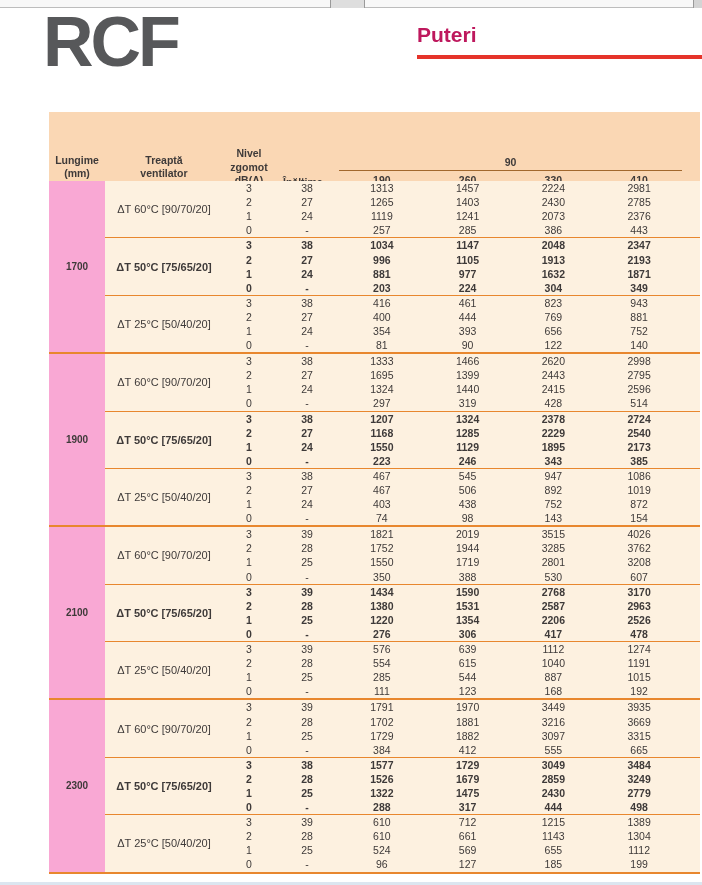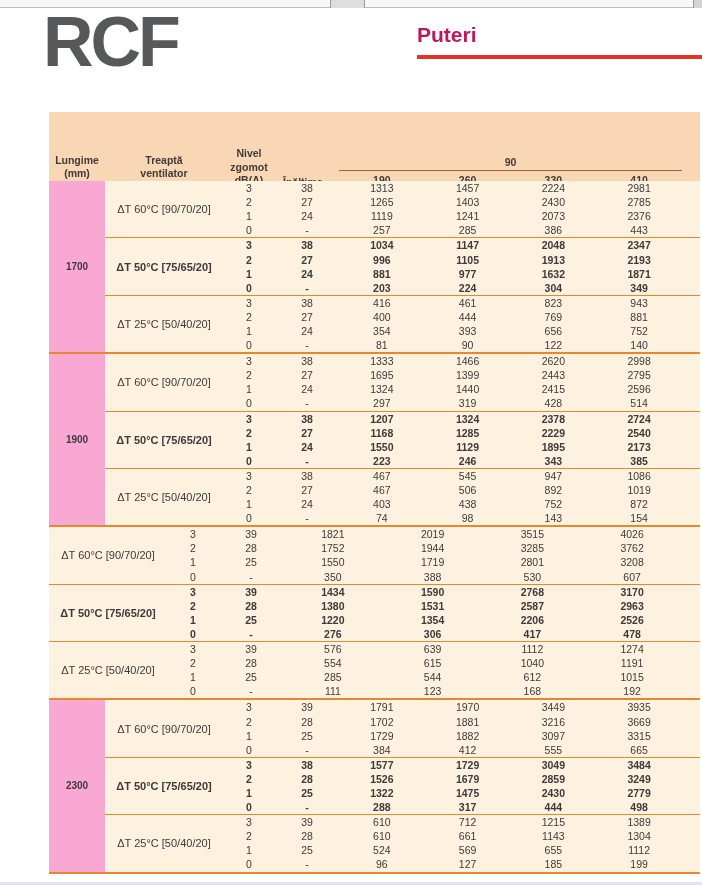--- a/index.html
+++ b/index.html
@@ -358,20 +358,21 @@
                 <div class="cell">74</div>
                 <div class="cell">98</div>
                 <div class="cell">143</div>
                 <div class="cell">154</div>
               </div>
             </div>
           </div>
         </div>
       </div>
       <div class="section">
+        <div class="lungime-cell">2100</div>
         <div class="groups">
           <div class="group">
             <div class="dt-label">ΔT 60°C [90/70/20]</div>
             <div class="rows">
               <div class="drow">
                 <div class="cell">3</div>
                 <div class="cell">39</div>
                 <div class="cell">1821</div>
                 <div class="cell">2019</div>
                 <div class="cell">3515</div>
@@ -457,21 +458,21 @@
                 <div class="cell">554</div>
                 <div class="cell">615</div>
                 <div class="cell">1040</div>
                 <div class="cell">1191</div>
               </div>
               <div class="drow">
                 <div class="cell">1</div>
                 <div class="cell">25</div>
                 <div class="cell">285</div>
                 <div class="cell">544</div>
-                <div class="cell">612</div>
+                <div class="cell">887</div>
                 <div class="cell">1015</div>
               </div>
               <div class="drow">
                 <div class="cell">0</div>
                 <div class="cell">-</div>
                 <div class="cell">111</div>
                 <div class="cell">123</div>
                 <div class="cell">168</div>
                 <div class="cell">192</div>
               </div>

